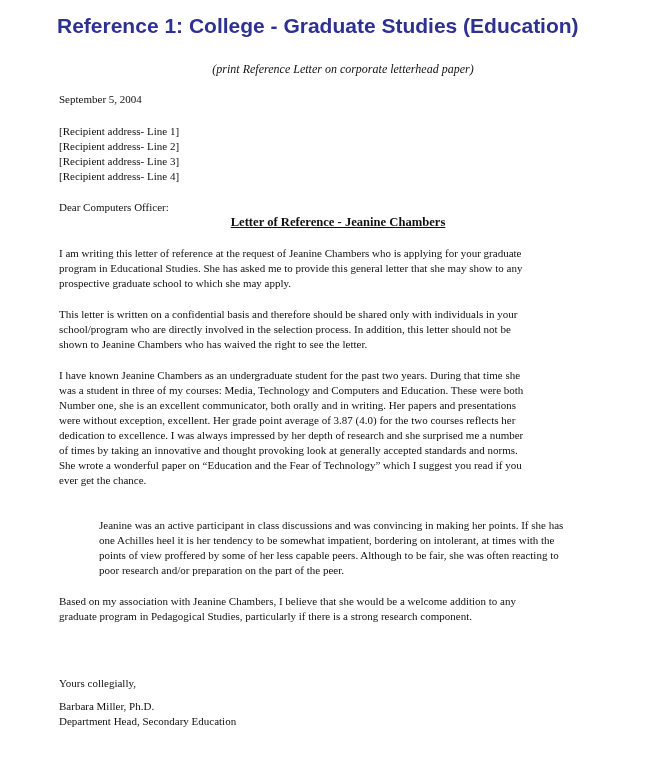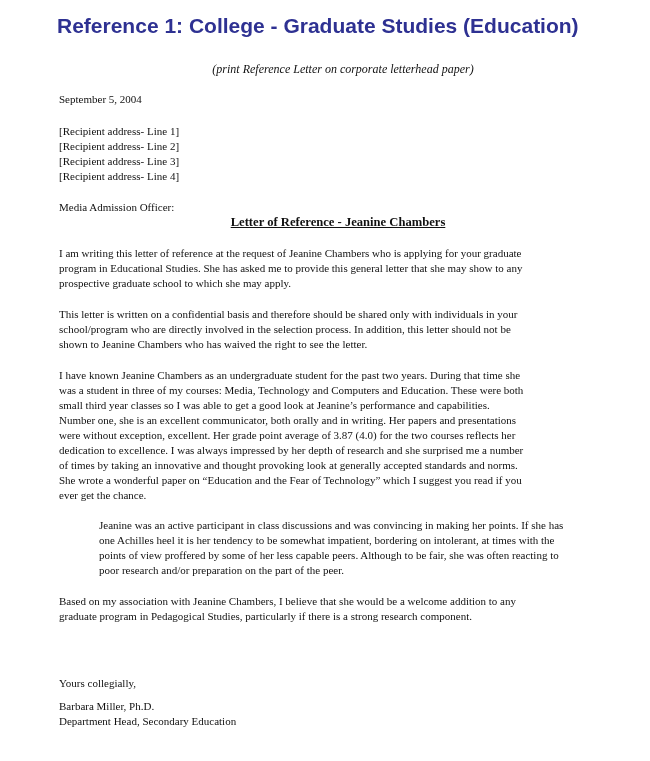--- a/index.html
+++ b/index.html
@@ -93,42 +93,41 @@
 
   <div class="body-text date">September 5, 2004</div>
 
   <div class="body-text address">
     <div>[Recipient address- Line 1]</div>
     <div>[Recipient address- Line 2]</div>
     <div>[Recipient address- Line 3]</div>
     <div>[Recipient address- Line 4]</div>
   </div>
 
-  <div class="body-text salutation">Media Admission Officer:</div>
+  <div class="body-text salutation">Dear Computers Officer:</div>
 
   <div class="letter-heading">
     <span>Letter of Reference - Jeanine Chambers</span>
   </div>
 
   <div class="body-text p1">
     <div class="p-line">I am writing this letter of reference at the request of Jeanine Chambers who is applying for your graduate</div>
     <div class="p-line">program in Educational Studies. She has asked me to provide this general letter that she may show to any</div>
     <div class="p-line">prospective graduate school to which she may apply.</div>
   </div>
 
   <div class="body-text p2">
     <div class="p-line">This letter is written on a confidential basis and therefore should be shared only with individuals in your</div>
     <div class="p-line">school/program who are directly involved in the selection process. In addition, this letter should not be</div>
     <div class="p-line">shown to Jeanine Chambers who has waived the right to see the letter.</div>
   </div>
 
   <div class="body-text p3">
     <div class="p-line">I have known Jeanine Chambers as an undergraduate student for the past two years. During that time she</div>
     <div class="p-line">was a student in three of my courses: Media, Technology and Computers and Education. These were both</div>
-    <div class="p-line">small third year classes so I was able to get a good look at Jeanine’s performance and capabilities.</div>
     <div class="p-line">Number one, she is an excellent communicator, both orally and in writing. Her papers and presentations</div>
     <div class="p-line">were without exception, excellent. Her grade point average of 3.87 (4.0) for the two courses reflects her</div>
     <div class="p-line">dedication to excellence. I was always impressed by her depth of research and she surprised me a number</div>
     <div class="p-line">of times by taking an innovative and thought provoking look at generally accepted standards and norms.</div>
     <div class="p-line">She wrote a wonderful paper on “Education and the Fear of Technology” which I suggest you read if you</div>
     <div class="p-line">ever get the chance.</div>
   </div>
 
   <div class="body-text p4">
     <div class="p-line">Jeanine was an active participant in class discussions and was convincing in making her points. If she has</div>

